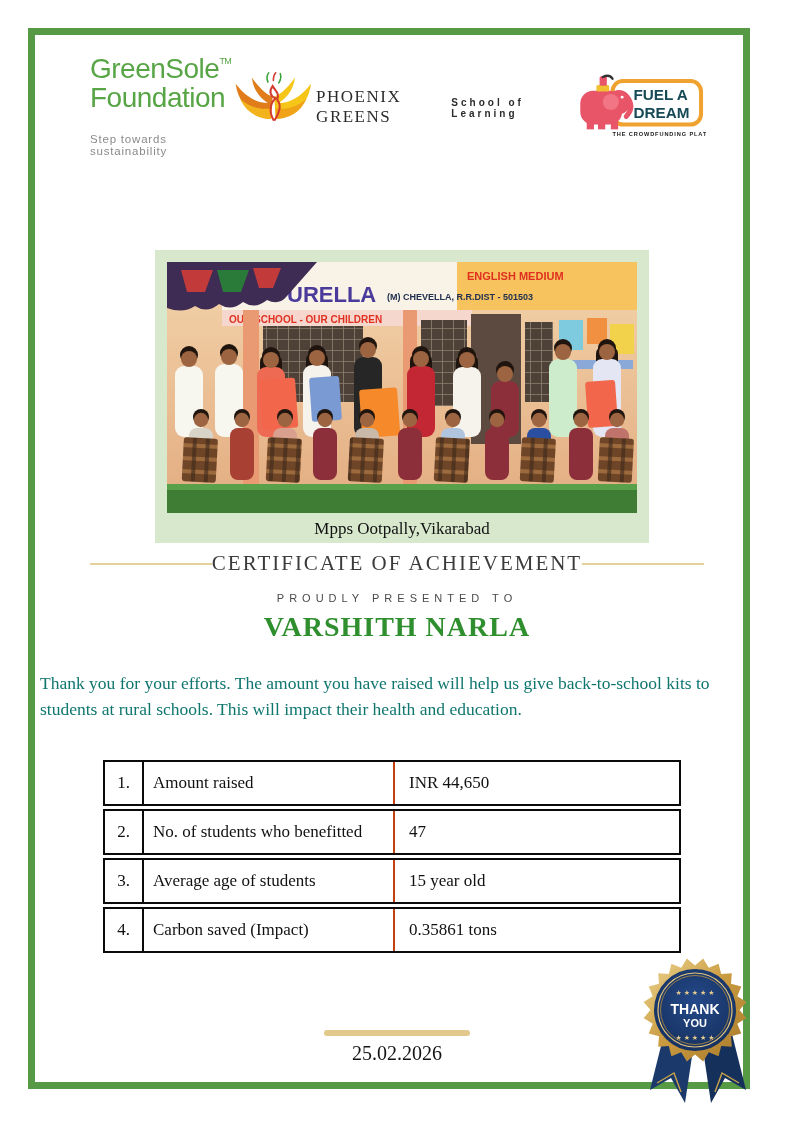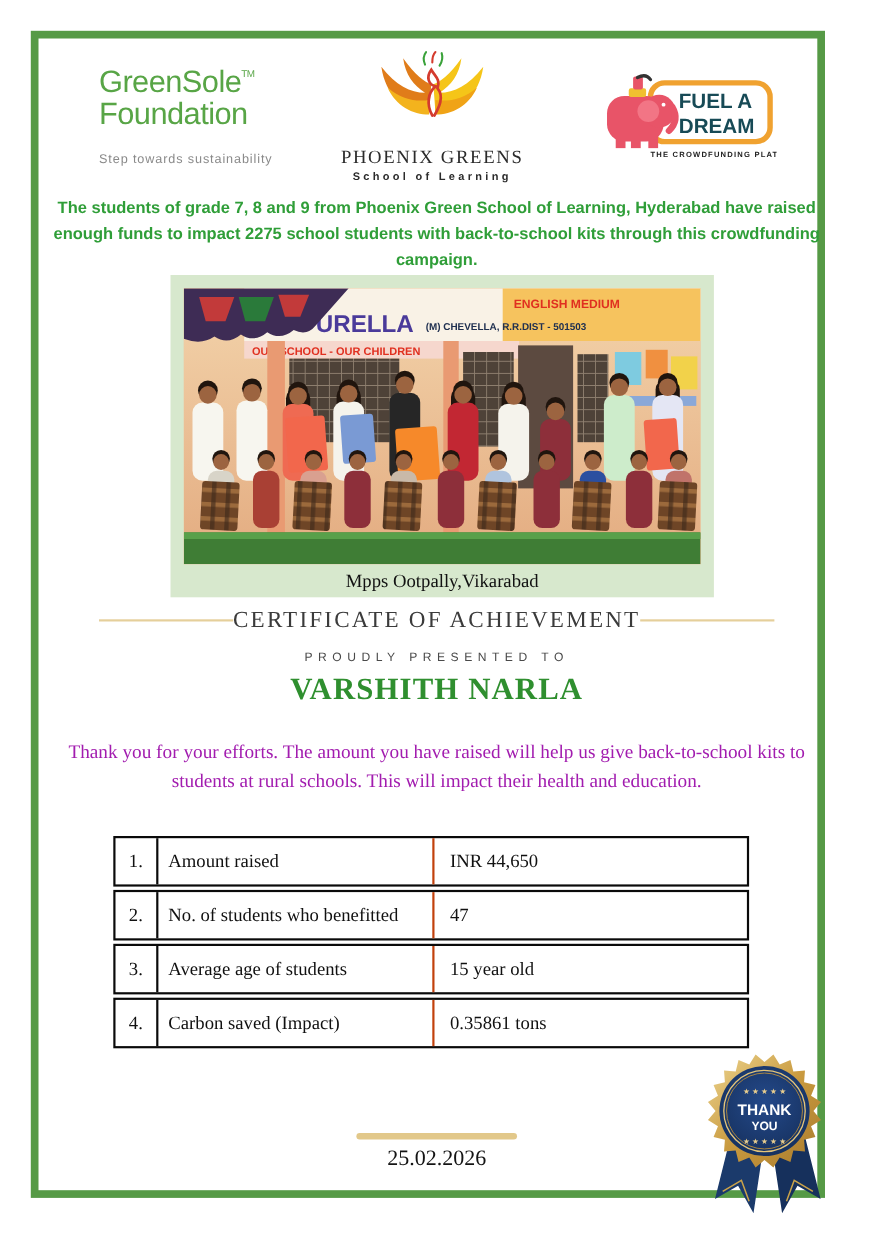--- a/index.html
+++ b/index.html
@@ -9,21 +9,21 @@
     border:7px solid #569a46;box-sizing:border-box;pointer-events:none;}
 
   
   .logos{position:absolute;top:52px;left:90px;width:616px;height:108px;
     display:flex;justify-content:space-between;align-items:center;}
   .gs-logo{line-height:1;}
   .gs-line1{font-size:28px;color:#58a546;letter-spacing:-.5px;}
   .gs-tm{font-size:9px;vertical-align:14px;color:#58a546;}
   .gs-line2{font-size:28px;color:#58a546;letter-spacing:-.5px;margin-top:1px;}
   .gs-tag{font-size:11.5px;color:#8a8a8a;letter-spacing:.8px;margin-top:22px;}
-  .px-logo{display:flex;flex-direction:column;align-items:center;}
+  .px-logo{display:flex;flex-direction:row;align-items:center;}
   .px-name{font-family:"Liberation Serif",serif;font-size:17px;color:#2b2b2b;letter-spacing:1.5px;margin-top:2px;}
   .px-sub{font-size:10px;font-weight:bold;color:#2b2b2b;letter-spacing:3px;margin-top:3px;}
   .fd-logo{display:block;}
 
   
   .intro{position:absolute;top:178px;left:40px;width:714px;text-align:center;
     font-size:15px;font-weight:bold;color:#2f9e38;line-height:1.55;}
 
   
   .photo-frame{position:absolute;top:250px;left:155px;width:494px;height:293px;background:#d7e8cd;}
@@ -32,22 +32,22 @@
     font-family:"Liberation Serif",serif;font-size:17px;color:#111;}
 
   
   .title-row{position:absolute;top:551px;left:0;width:794px;display:flex;align-items:center;justify-content:center;}
   .title-line{height:2px;width:122px;background:#e5cf9b;}
   .title-text{font-family:"Liberation Serif",serif;font-size:21px;color:#3b3b3b;letter-spacing:2px;}
   .presented{position:absolute;top:592px;left:0;width:794px;text-align:center;
     font-size:11px;color:#4a4a4a;letter-spacing:5px;}
   .recipient{position:absolute;top:611px;left:0;width:794px;text-align:center;
     font-family:"Liberation Serif",serif;font-weight:bold;font-size:28px;color:#2f8f2f;letter-spacing:1px;}
-  .message{position:absolute;top:670px;left:40px;width:714px;text-align:center;
-    font-family:"Liberation Serif",serif;font-size:17.5px;color:#a21caf;line-height:1.5;}
+  .message{position:absolute;top:670px;left:40px;width:714px;text-align:left;
+    font-family:"Liberation Serif",serif;font-size:17.5px;color:#0f766e;line-height:1.5;}
 
   
   .impact-table{position:absolute;top:760px;left:103px;width:578px;}
   .trow{display:flex;border:2px solid #0a0a0a;margin-bottom:3px;height:42px;background:#fff;
     font-family:"Liberation Serif",serif;font-size:17px;color:#111;}
   .tcell{display:flex;align-items:center;box-sizing:border-box;}
   .tnum{width:39px;justify-content:center;border-right:2px solid #0a0a0a;}
   .tlabel{width:251px;padding-left:9px;border-right:2px solid #c2410c;}
   .tvalue{flex:1;padding-left:14px;}
 
@@ -102,21 +102,20 @@
         <rect x="34" y="15" width="16" height="8" rx="2" fill="#f0c030"></rect>
         <rect x="38" y="4" width="9" height="12" rx="2" fill="#e85468"></rect>
         <path d="M42 5 q8 -4 12 2" fill="none" stroke="#333" stroke-width="3" stroke-linecap="round"></path>
       </g>
       <text x="80" y="33" font-family="Liberation Sans, sans-serif" font-weight="bold" font-size="19" fill="#174a56">FUEL A</text>
       <text x="80" y="56" font-family="Liberation Sans, sans-serif" font-weight="bold" font-size="19" fill="#174a56">DREAM</text>
       <text x="54" y="78" font-family="Liberation Sans, sans-serif" font-weight="bold" font-size="7" letter-spacing="1.1" fill="#222">THE CROWDFUNDING PLATFORM</text>
     </svg>
   </div>
 
-  <div class="intro">The students of grade 7, 8 and 9 from Phoenix Green School of Learning, Hyderabad have raised enough funds to impact 2275 school students with back-to-school kits through this crowdfunding campaign.</div>
 
   <div class="photo-frame">
     <div class="photo-img">
       <svg width="470" height="251" viewBox="0 0 470 251">
         <defs>
           <linearGradient id="wall" x1="0" y1="0" x2="0" y2="1">
             <stop offset="0" stop-color="#f3d4ab"></stop>
               <stop offset="1" stop-color="#e3ab80"></stop>
           </linearGradient>
           <pattern id="grid" width="11" height="11" patternUnits="userSpaceOnUse">

